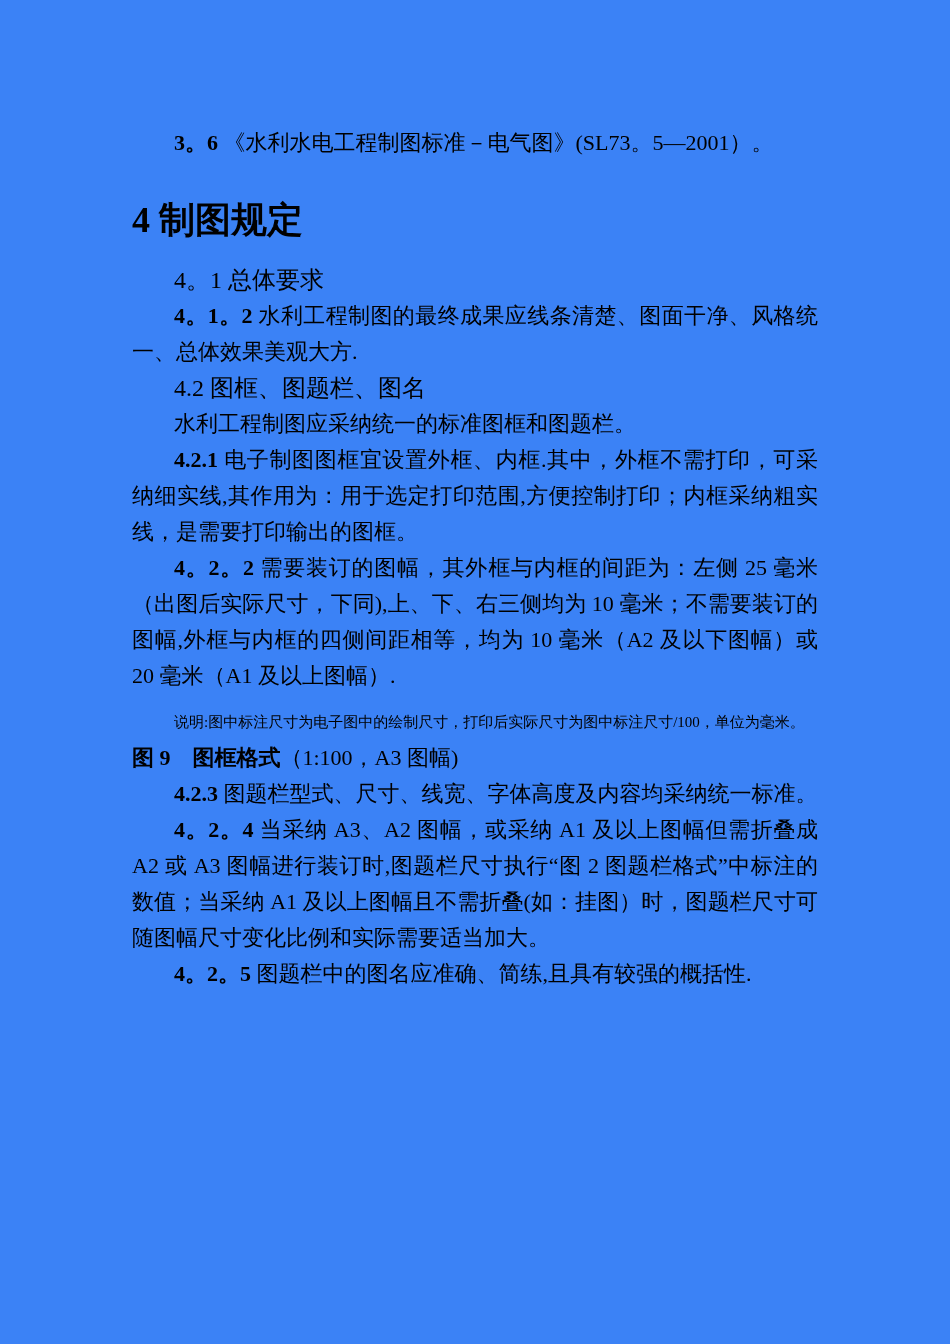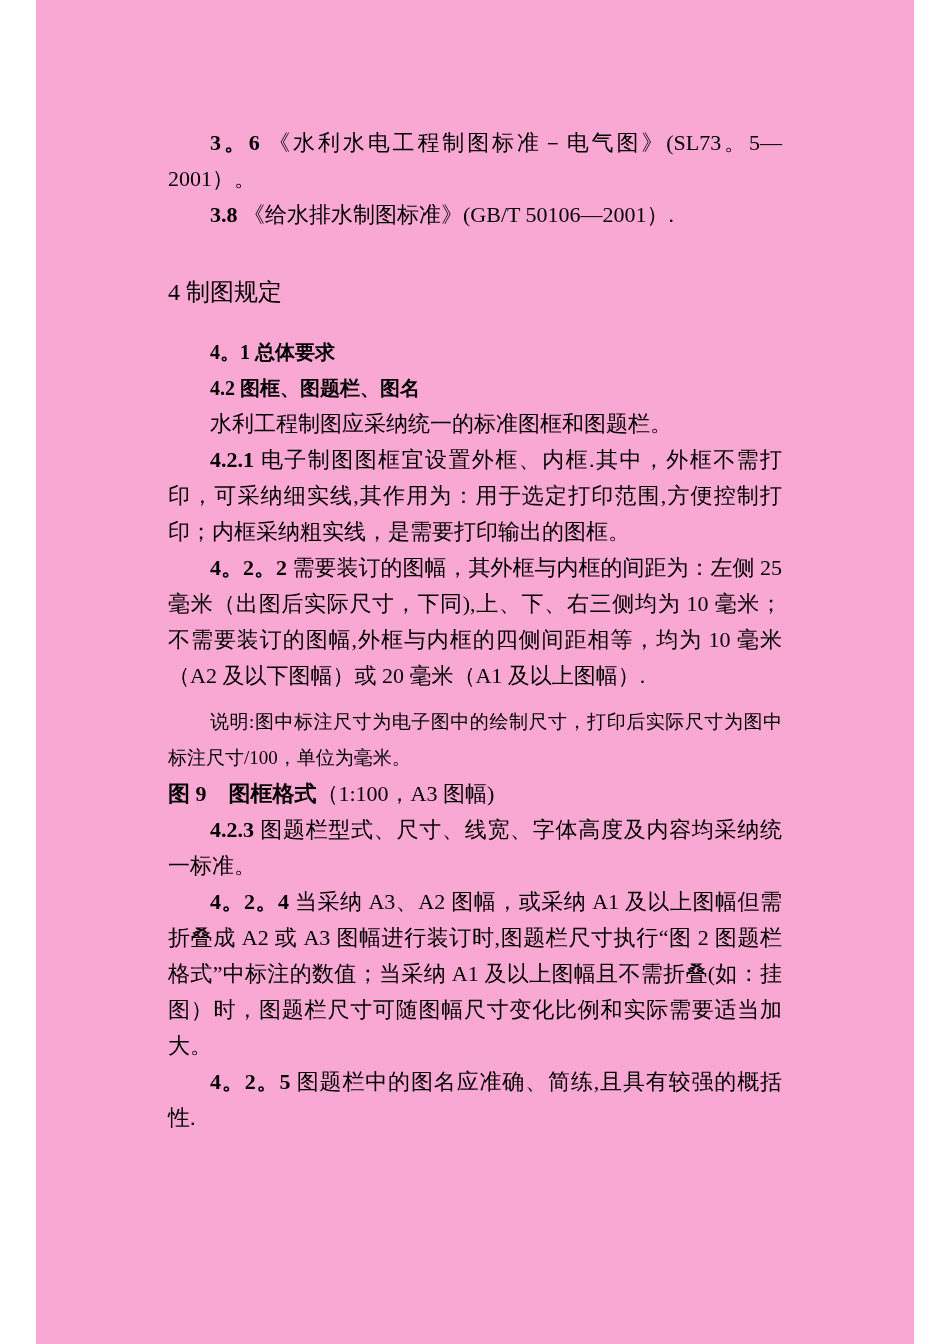--- a/index.html
+++ b/index.html
@@ -2,59 +2,59 @@
 <html><head>
 <meta charset="utf-8">
 <style>
   html, body {
     margin: 0;
     padding: 0;
     background: #ffffff;
   }
   .page {
     position: relative;
-    width: 878px;
+    width: 950px;
     height: 1344px;
     margin: 0 auto;
-    background: #f9a8d4;
+    background: #3b82f6;
     color: #000000;
     box-sizing: border-box;
     padding: 125px 132px 0 132px;
     font-family: "Liberation Serif", "DejaVu Serif", serif;
     font-size: 22px;
     overflow: hidden;
   }
   .page p {
     margin: 0;
     line-height: 36px;
     text-align: justify;
     text-indent: 42px;
   }
   .ref {
     line-height: 39px;
   }
   .ref b, .clause b {
     font-weight: bold;
   }
   .chapter-title {
-    font-size: 24px;
-    font-weight: normal;
+    font-size: 36px;
+    font-weight: bold;
     text-align: center;
     text-indent: 0 !important;
     line-height: 42px;
     margin: 41px 0 24px 0 !important;
   }
   .section-title {
-    font-size: 20px;
-    font-weight: bold;
+    font-size: 24px;
+    font-weight: normal;
     line-height: 36px;
     text-indent: 38px;
   }
   .note {
-    font-size: 19px;
+    font-size: 15px;
     line-height: 36px;
     text-indent: 32px;
     margin-top: 10px !important;
   }
   .caption {
     text-align: center;
     text-indent: 0 !important;
     line-height: 38px;
     font-weight: bold;
   }
@@ -63,27 +63,27 @@
   }
 </style>
 </head>
 <body>
 
 <div class="page">
 
   <p class="ref"><b>3。6</b><span> 《水利水电工程制图标准－电气图》(SL73。5—2001）。</span></p>
 
 
-  <p class="ref"><b>3.8</b><span> 《给水排水制图标准》(GB/T 50106—2001）.</span></p>
 
   <p class="chapter-title">4 制图规定</p>
 
   <p class="section-title">4。1 总体要求</p>
 
 
+  <p class="clause"><b>4。1。2</b><span> 水利工程制图的最终成果应线条清楚、图面干净、风格统一、总体效果美观大方.</span></p>
 
   <p class="section-title">4.2 图框、图题栏、图名</p>
 
   <p class="intro">水利工程制图应采纳统一的标准图框和图题栏。</p>
 
   <p class="clause"><b>4.2.1</b><span> 电子制图图框宜设置外框、内框.其中，外框不需打印，可采纳细实线,其作用为：用于选定打印范围,方便控制打印；内框采纳粗实线，是需要打印输出的图框。</span></p>
 
   <p class="clause"><b>4。2。2</b><span> 需要装订的图幅，其外框与内框的间距为：左侧 25 毫米（出图后实际尺寸，下同),上、下、右三侧均为 10 毫米；不需要装订的图幅,外框与内框的四侧间距相等，均为 10 毫米（A2 及以下图幅）或 20 毫米（A1 及以上图幅）.</span></p>
 
   <p class="note">说明:图中标注尺寸为电子图中的绘制尺寸，打印后实际尺寸为图中标注尺寸/100，单位为毫米。</p>

